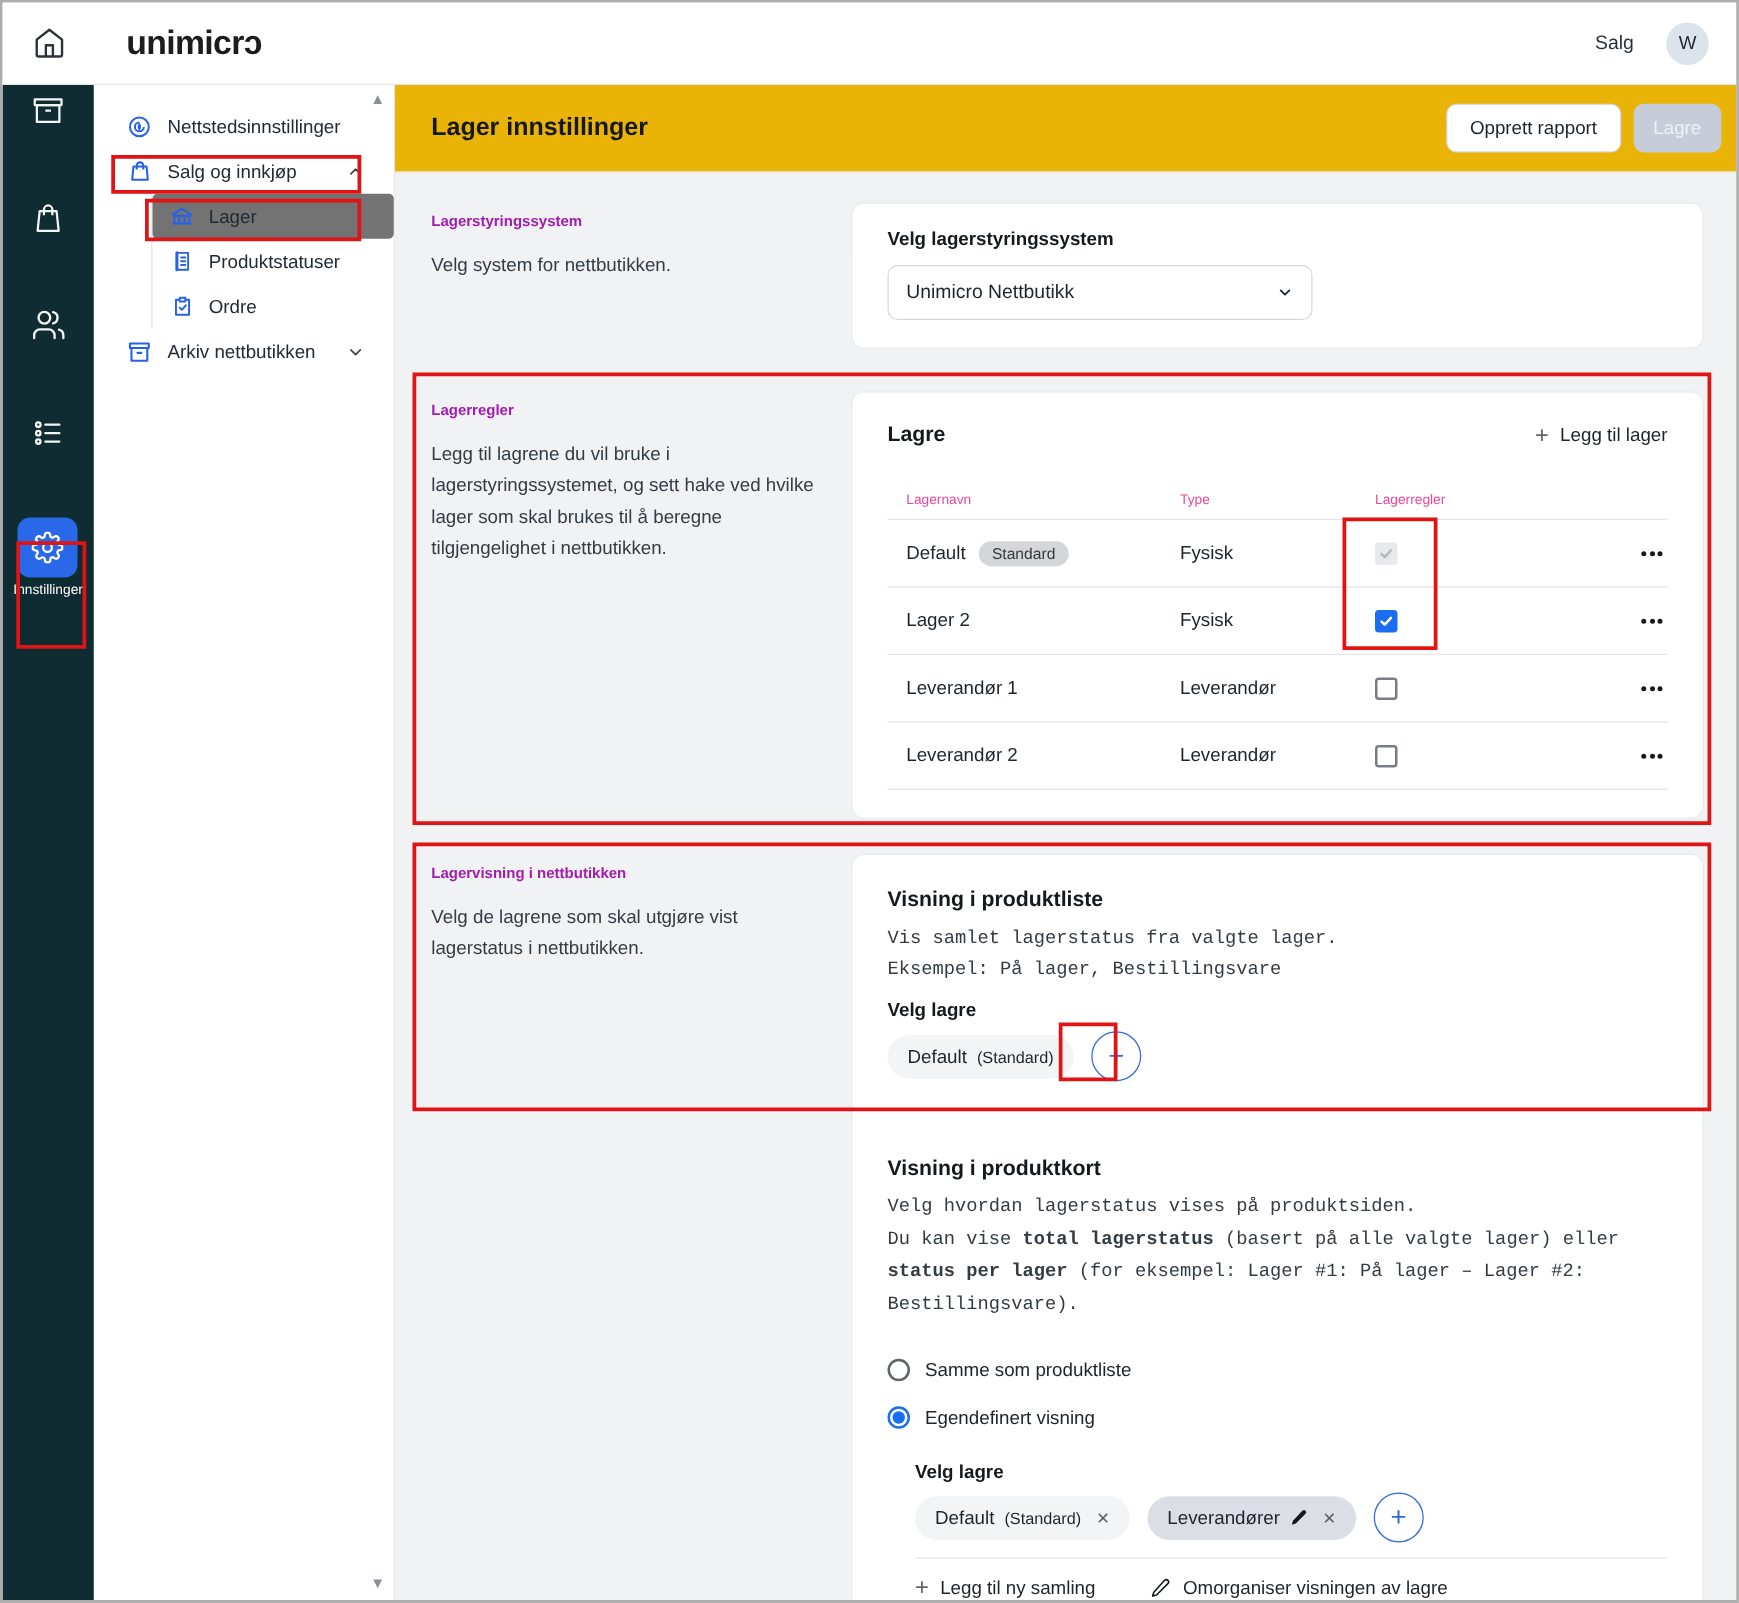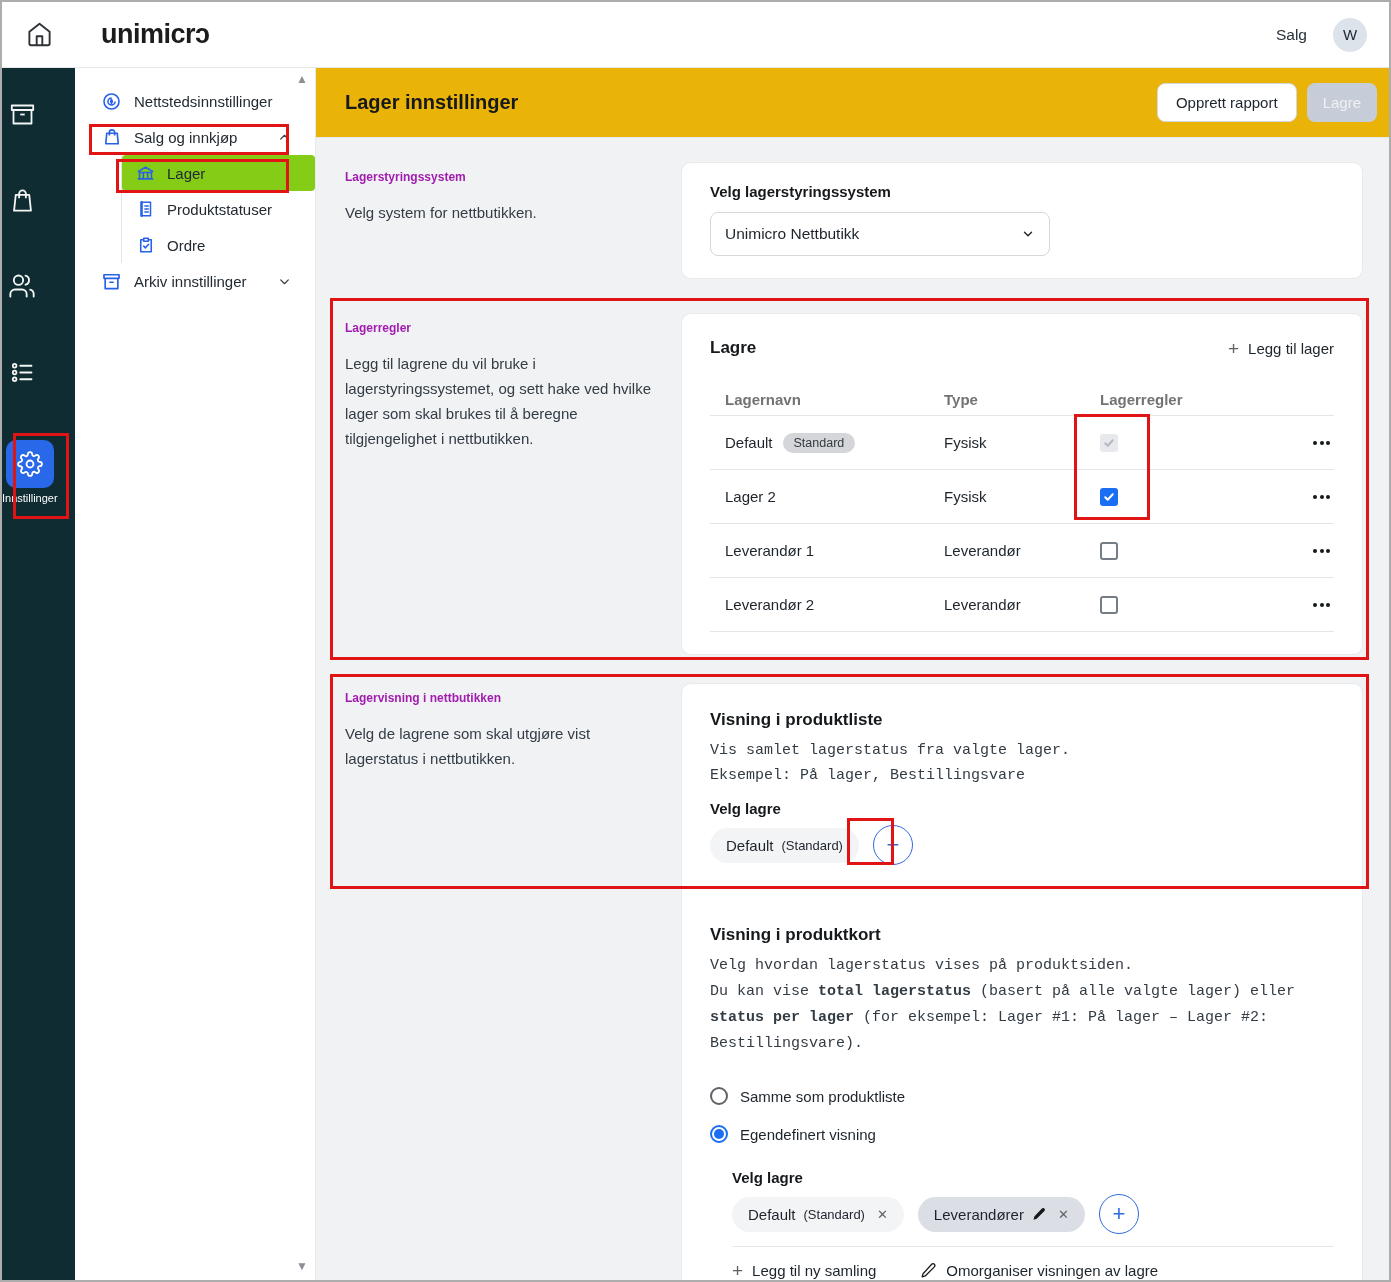--- a/index.html
+++ b/index.html
@@ -15,42 +15,42 @@
               background:none; border:none; cursor:pointer; color:#2e3338; }
   .logo { margin-left:43px; font-size:27px; font-weight:700; letter-spacing:-0.5px; color:#1c1c1c; }
   .logo .logo-o { display:inline-block; }
   .topbar-spacer { flex:1; }
   .help-link { font-size:15.5px; color:#27313a; background:none; border:none; cursor:pointer; }
   .avatar { width:34px; height:34px; margin-left:26px; border-radius:50%; background:#dde3ea;
             color:#222b33; font-size:15px; display:flex; align-items:center; justify-content:center; }
 
   
   .rail { position:absolute; top:66px; left:0; bottom:0; width:73px; background:#0e2c31;
-          display:flex; flex-direction:column; align-items:flex-start; padding-top:26px; z-index:4; }
+          display:flex; flex-direction:column; align-items:center; z-index:4; }
   .rail-btn { width:40px; height:40px; margin-bottom:46px; background:none; border:none; cursor:pointer;
               color:#f4f6f6; display:flex; align-items:center; justify-content:center; }
   .rail-settings { display:flex; flex-direction:column; align-items:center; margin-top:2px; }
   .rail-settings-btn { width:48px; height:48px; border-radius:10px; background:#2968e8; border:none;
                        cursor:pointer; color:#fff; display:flex; align-items:center; justify-content:center; }
   .rail-settings-label { color:#fff; font-size:11px; margin-top:4px; }
 
   
   .subnav { position:absolute; top:66px; left:73px; bottom:0; width:241px; background:#fff;
             border-right:1px solid #e7e9ec; padding-top:15px; z-index:3; }
   .scroll-arrow { position:absolute; right:7px; font-size:12px; color:#8b9097; line-height:1; }
   .scroll-arrow.up { top:5px; }
   .scroll-arrow.down { bottom:8px; }
   .nav-item { height:36px; display:flex; align-items:center; gap:13px; padding:0 10px 0 27px;
               font-size:15px; color:#222a32; cursor:pointer; }
   .nav-item .nav-ic { color:#2761e9; display:flex; width:19px; justify-content:center; }
   .nav-item .chev { margin-left:auto; color:#3c4043; display:flex; margin-right:14px; }
   .nav-sub-wrap { margin-left:46px; border-left:1px solid #e2e5e9; }
   .nav-sub { height:36px; display:flex; align-items:center; gap:12px; padding-left:14px;
              font-size:15px; color:#222a32; cursor:pointer; }
-  .nav-sub.selected { background:#84cc16; border-radius:4px; }
+  .nav-sub.selected { background:#737373; border-radius:4px; }
   .nav-sub .nav-ic { color:#2761e9; display:flex; width:19px; justify-content:center; }
 
   
   .main { position:absolute; top:66px; left:314px; right:0; bottom:0; display:flex; flex-direction:column; }
   .page-header { height:70px; background:#eab308; border-bottom:1px solid #e6e8ea; display:flex;
                  align-items:center; padding:0 12px 0 29px; }
   .page-title { font-size:20px; font-weight:700; color:#15191c; }
   .header-actions { margin-left:auto; display:flex; gap:10px; align-items:center; }
   .btn-secondary { background:#fff; border:1px solid #d4d8dd; border-radius:8px; padding:10px 18px;
                    font-size:15px; color:#1d242b; cursor:pointer; }
@@ -75,21 +75,21 @@
   
   .card-lagre { padding:20px 28px 22px 28px; }
   .card-lagre-head { display:flex; align-items:center; height:28px; }
   .card-heading { font-size:17px; font-weight:700; color:#15191c; }
   .link-action { margin-left:auto; display:flex; align-items:center; gap:9px; background:none; border:none;
                  font-size:15px; color:#1d242b; cursor:pointer; }
   .plus-glyph { font-size:19px; color:#5f6368; font-weight:400; line-height:1; }
   .lagre-table { margin-top:22px; }
   .t-row { display:grid; grid-template-columns:219px 156px 1fr 46px; align-items:center; }
   .t-head { height:32px; border-bottom:1px solid #e3e5e8; }
-  .t-head > div { font-size:15px; font-weight:700; color:#737373; padding-left:15px; }
+  .t-head > div { font-size:11px; font-weight:400; color:#ec4899; padding-left:15px; }
   .t-body-row { height:54px; border-bottom:1px solid #e3e5e8; }
   .t-cell { font-size:15px; color:#1d242b; padding-left:15px; display:flex; align-items:center; gap:10px; }
   .badge { background:#d4d6d9; color:#333a40; font-size:12.5px; border-radius:11px; padding:3px 11px; }
   .checkbox { width:18px; height:18px; border-radius:3px; display:flex; align-items:center;
               justify-content:center; cursor:pointer; }
   .checkbox.locked { background:#e7e9ec; color:#b4b9bf; cursor:default; }
   .checkbox.checked { background:#1b6ef3; color:#fff; }
   .checkbox.empty { background:#fff; border:2px solid #767d86; }
   .dots-btn { background:none; border:none; cursor:pointer; display:flex; gap:2.5px; align-items:center;
               justify-content:flex-end; padding-right:4px; }
@@ -250,21 +250,21 @@
     </div>
 
     <div class="nav-item">
       <span class="nav-ic">
         <svg width="19" height="19" viewBox="0 0 24 24" fill="none" stroke="currentColor" stroke-width="2.1" stroke-linejoin="round" stroke-linecap="round">
             <path d="M4 9v12h16V9"></path>
             <path d="M2.5 3.5h19V8h-19z"></path>
             <path d="M10 13h4"></path>
           </svg>
       </span>
-      <span>Arkiv innstillinger</span>
+      <span>Arkiv nettbutikken</span>
       <span class="chev">
         <svg width="13" height="13" viewBox="0 0 24 24" fill="none" stroke="currentColor" stroke-width="2.4" stroke-linecap="round" stroke-linejoin="round">
             <path d="m5 9 7 7 7-7"></path>
           </svg>
       </span>
     </div>
 
     <span class="scroll-arrow down">▼</span>
   </div>
 

